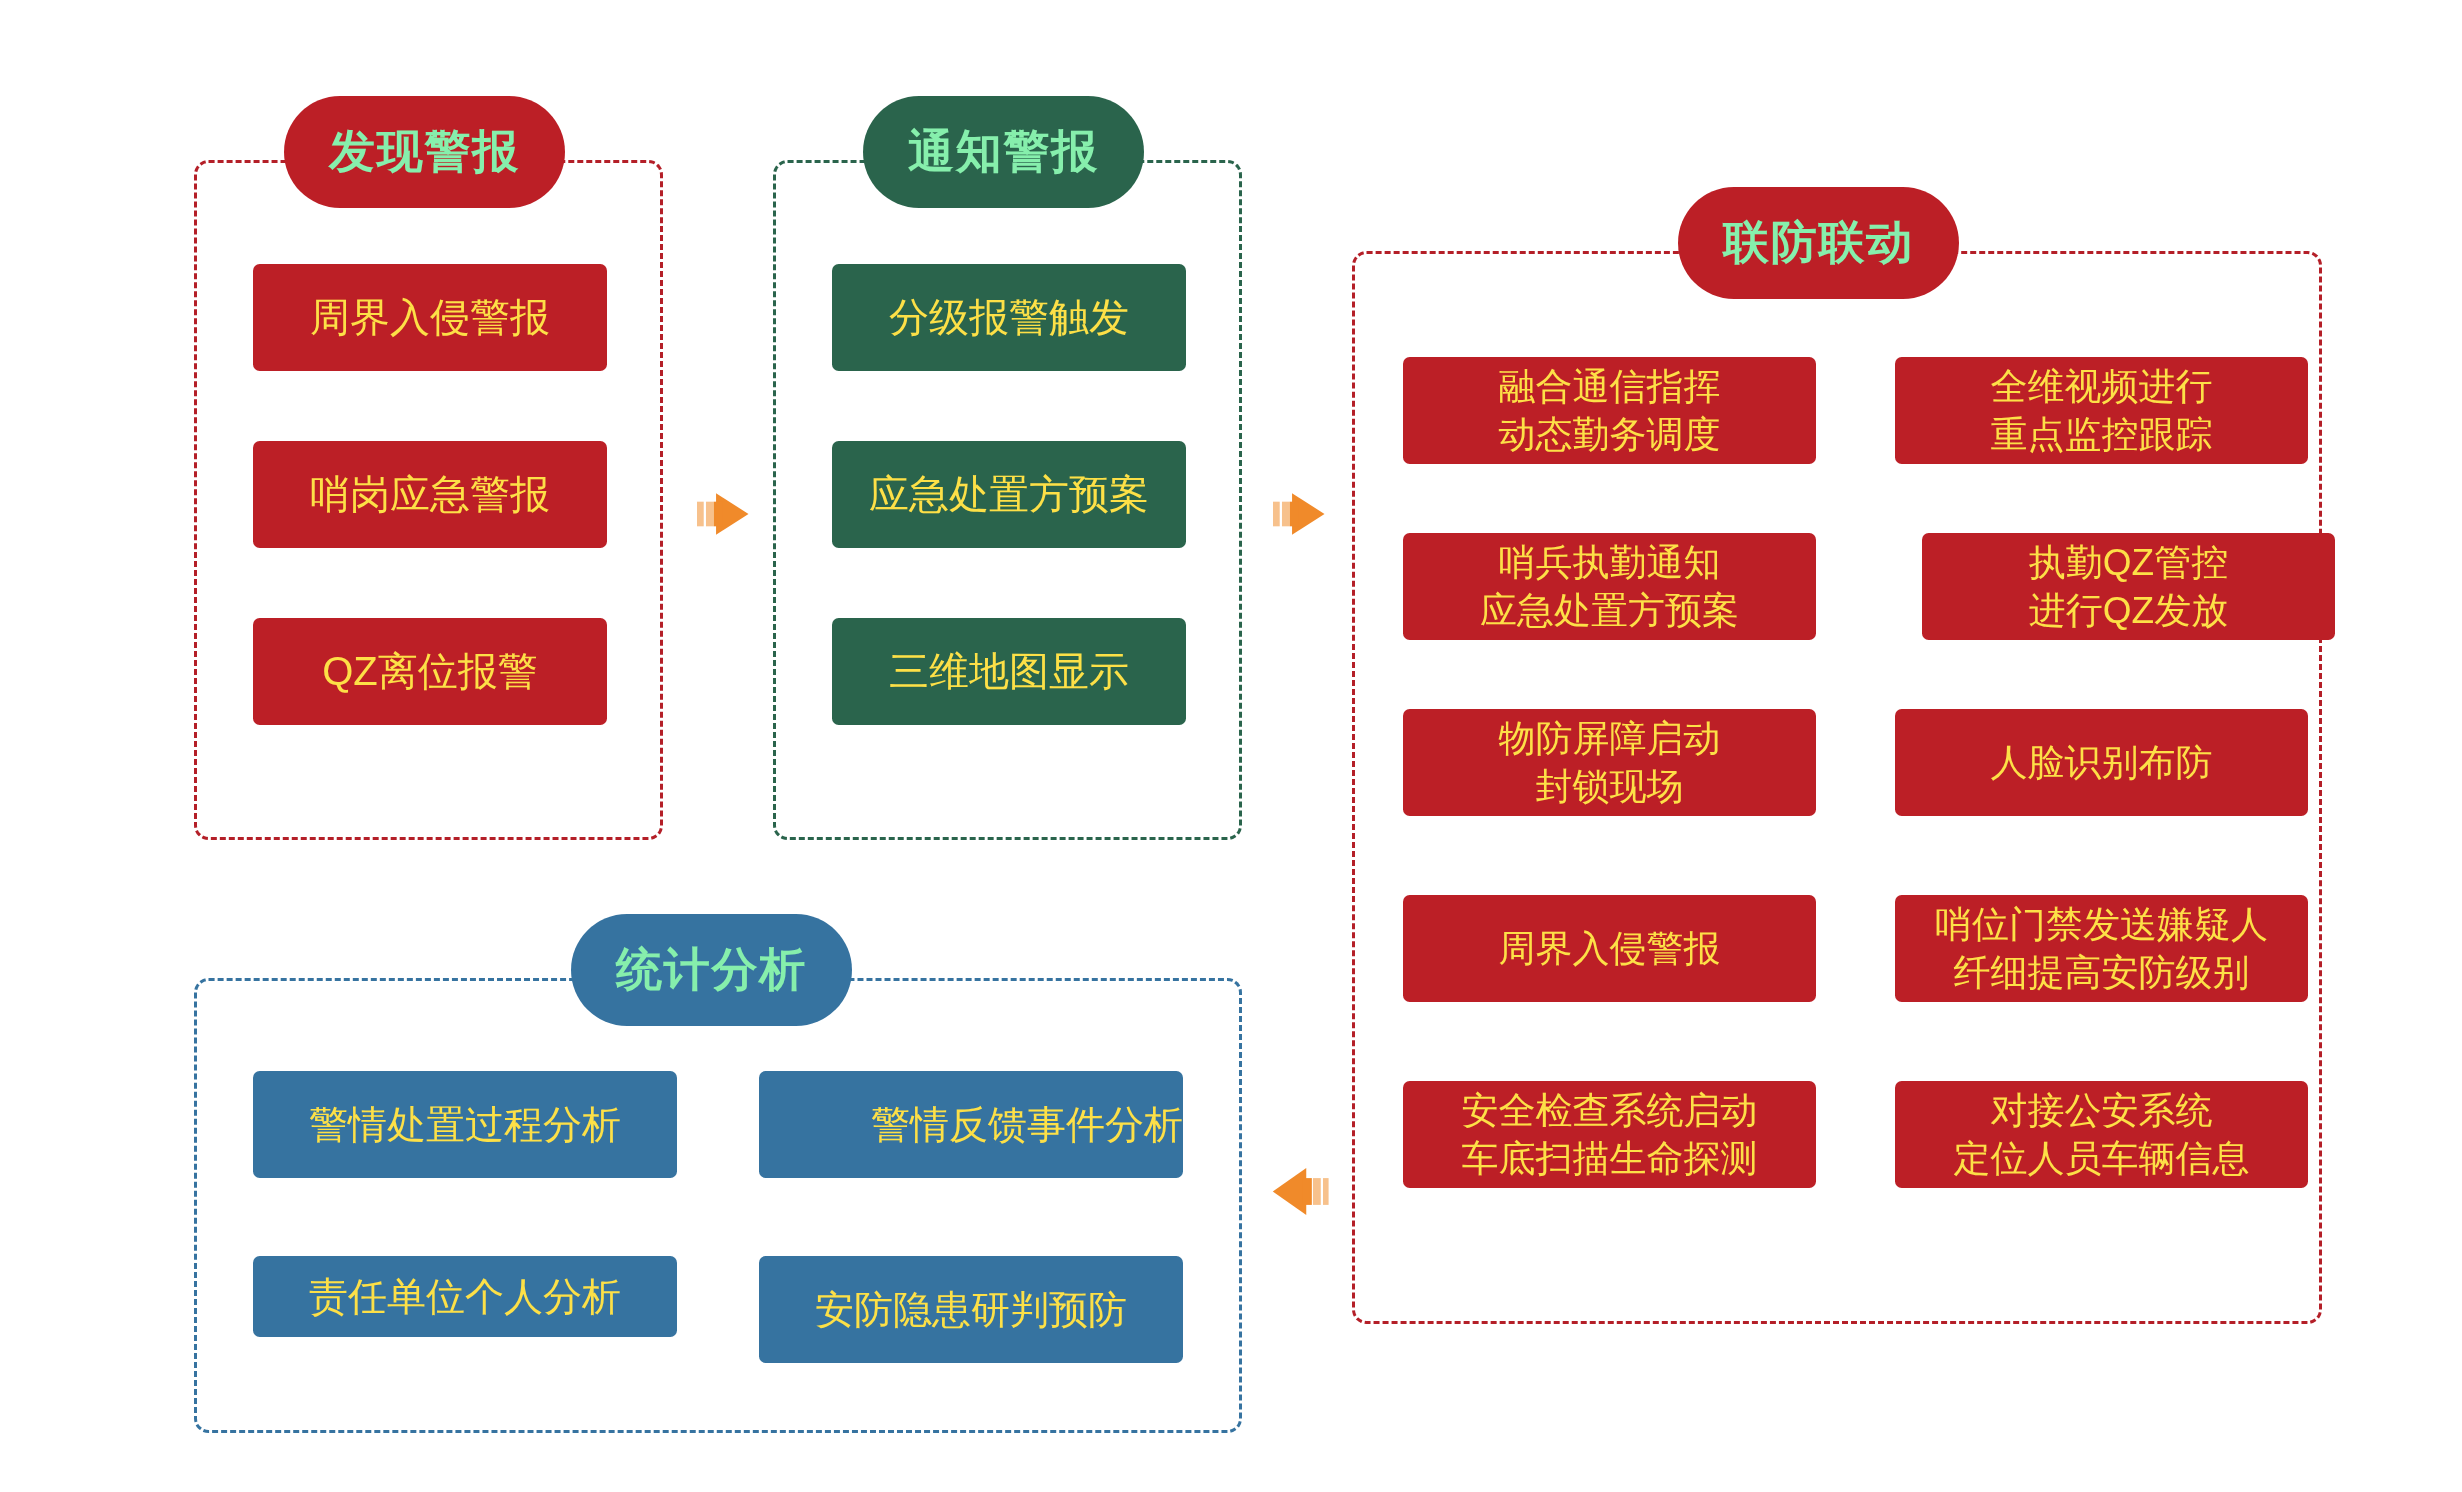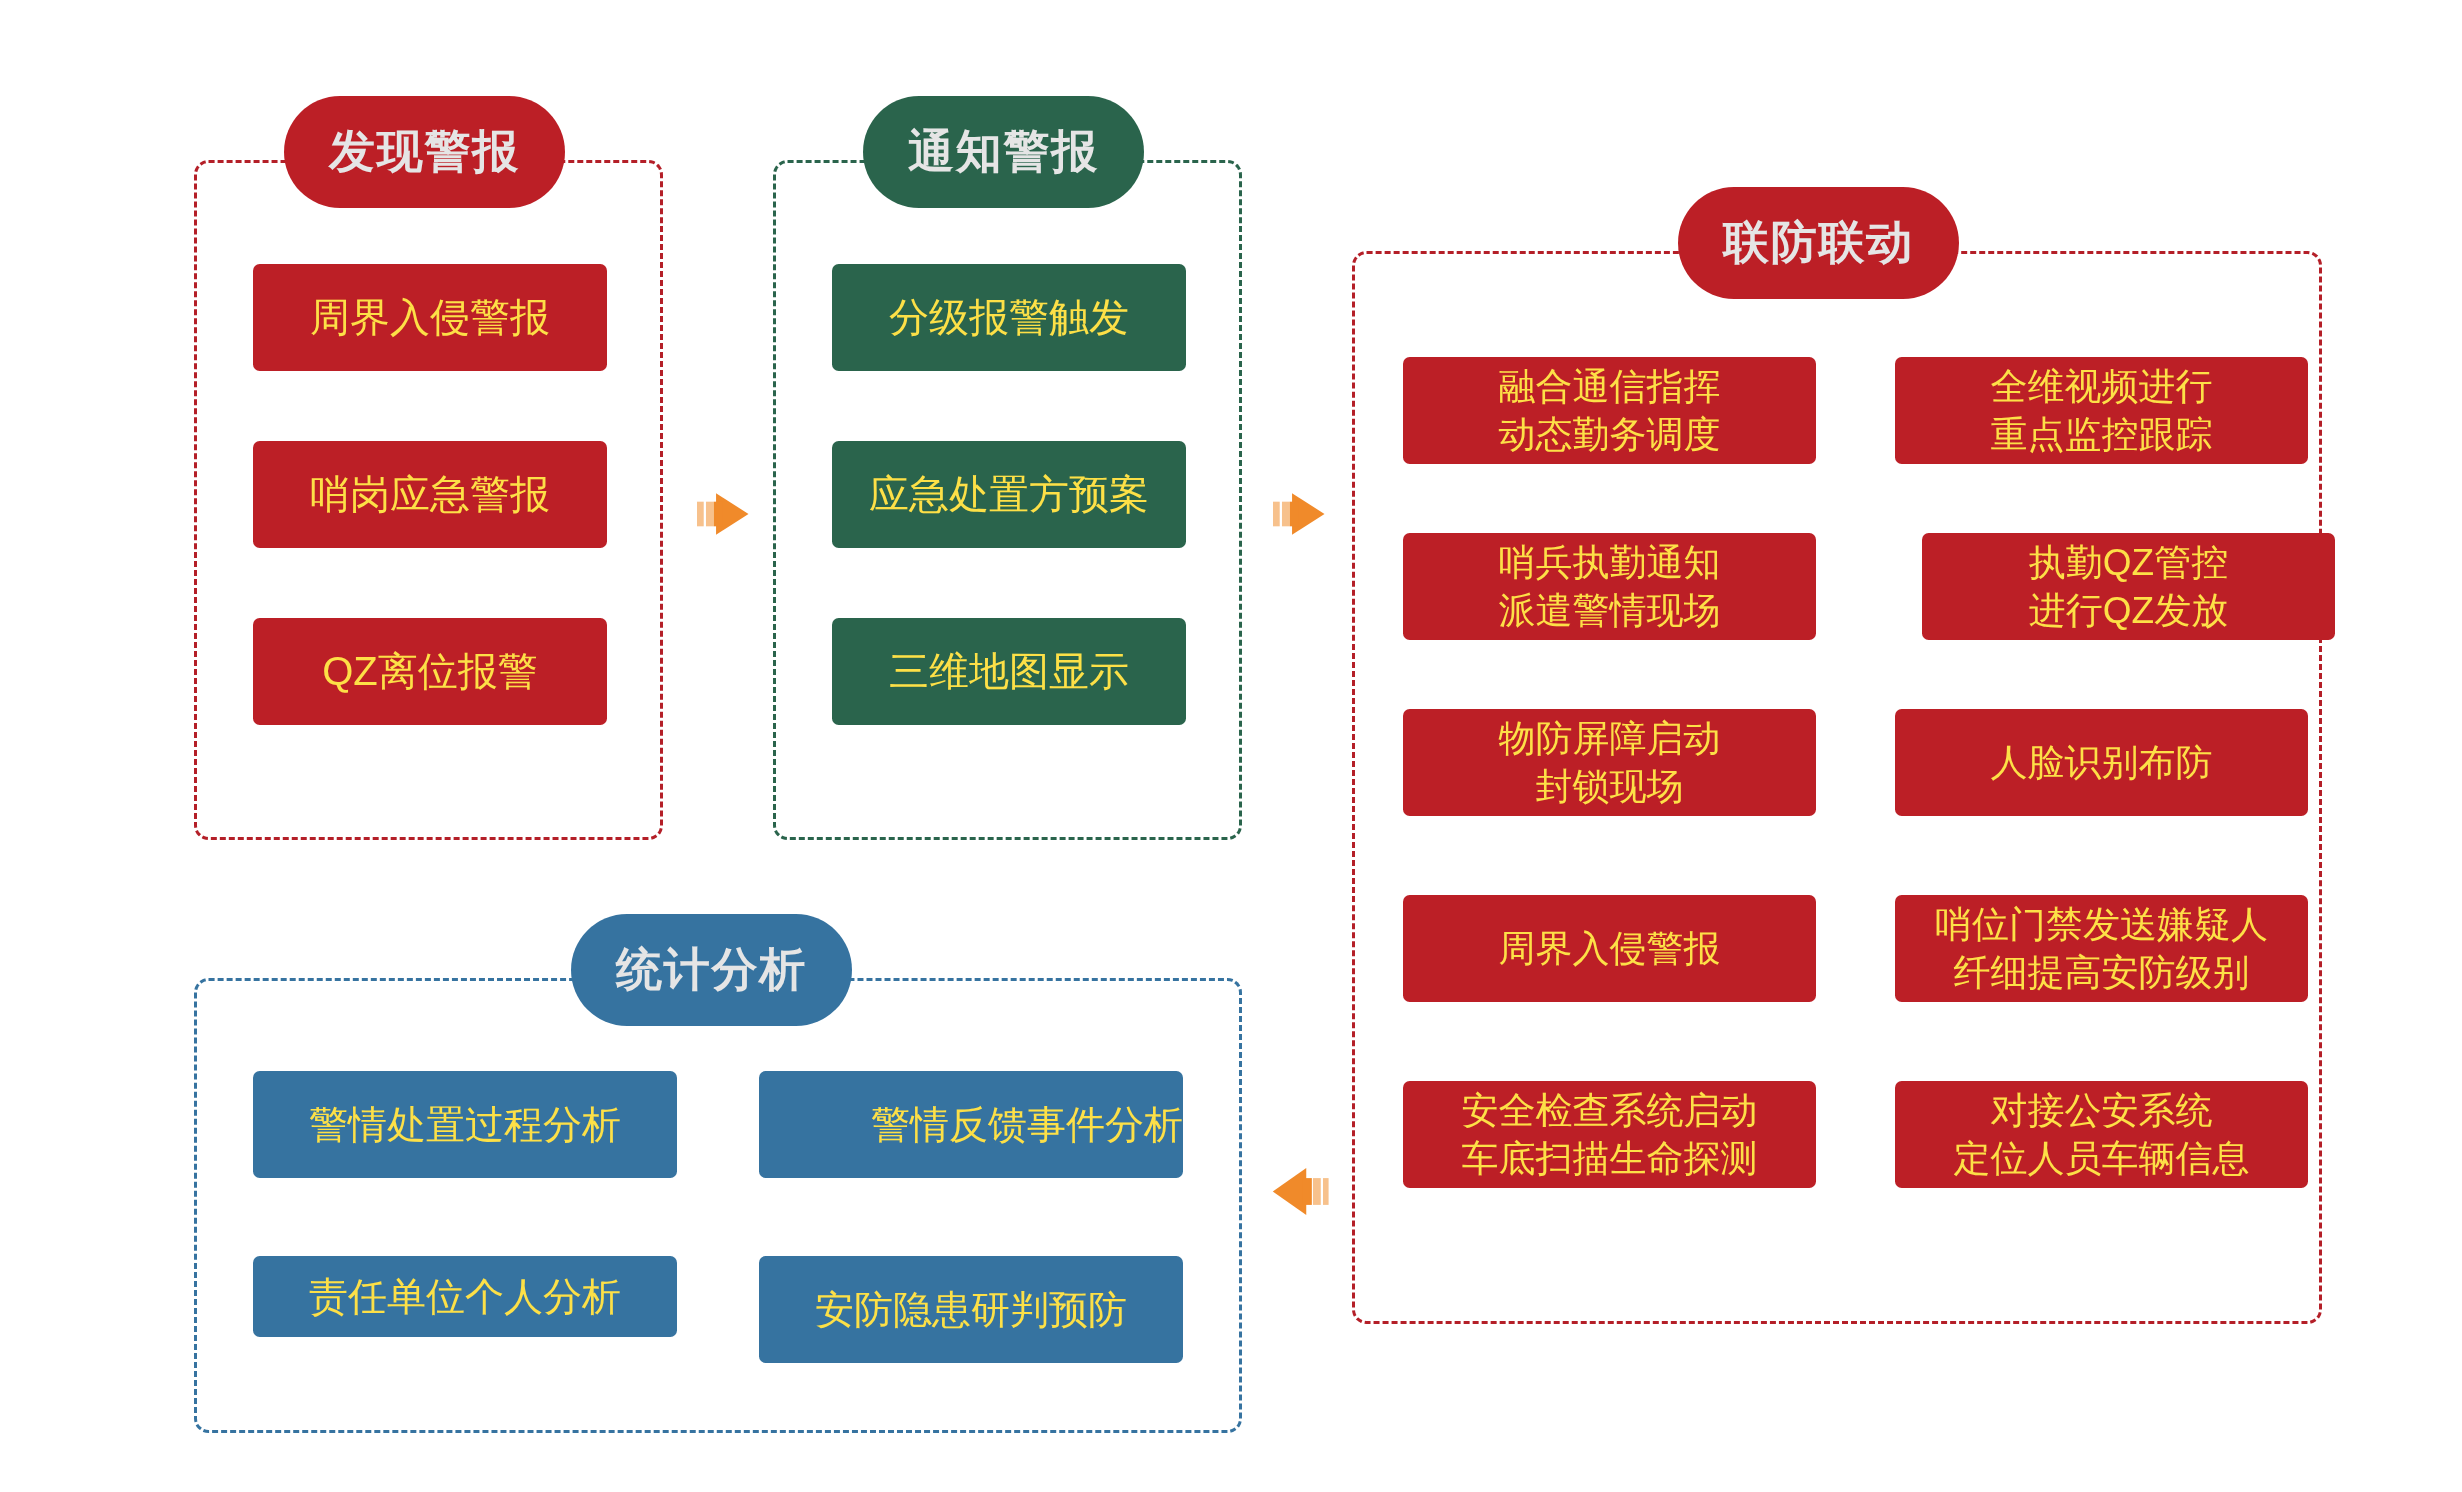--- a/index.html
+++ b/index.html
@@ -21,21 +21,21 @@
   }
   .frame.red   {border-color:#B41F28;}
   .frame.green {border-color:#2A644C;}
   .frame.blue  {border-color:#3673A0;}
 
   
   .pill{
     position:absolute;
     display:flex;align-items:center;justify-content:center;
     border-radius:562px;
-    color:#e5e5e5;
+    color:#86efac;
     font-weight:bold;
     letter-spacing:1.7px;
     white-space:nowrap;
     box-sizing:border-box;
     z-index:5;
   }
   .pill.red   {background:#BC1F26;}
   .pill.green {background:#2A644C;}
   .pill.blue  {background:#3673A0;}
 
@@ -119,21 +119,21 @@
   <div class="pill red" style="left:1678px;top:187px;width:281px;height:112px;font-size:46px;">
     <span>联防联动</span>
   </div>
 
   <div class="box red" style="left:1403px;top:357px;width:413px;height:107px;font-size:37px;">
     <span>融合通信指挥
 动态勤务调度</span>
   </div>
   <div class="box red" style="left:1403px;top:533px;width:413px;height:107px;font-size:37px;">
     <span>哨兵执勤通知
-派遣警情现场</span>
+应急处置方预案</span>
   </div>
   <div class="box red" style="left:1403px;top:709px;width:413px;height:107px;font-size:37px;">
     <span>物防屏障启动
 封锁现场</span>
   </div>
   <div class="box red" style="left:1403px;top:895px;width:413px;height:107px;font-size:37px;">
     <span>周界入侵警报</span>
   </div>
   <div class="box red" style="left:1403px;top:1081px;width:413px;height:107px;font-size:37px;">
     <span>安全检查系统启动

